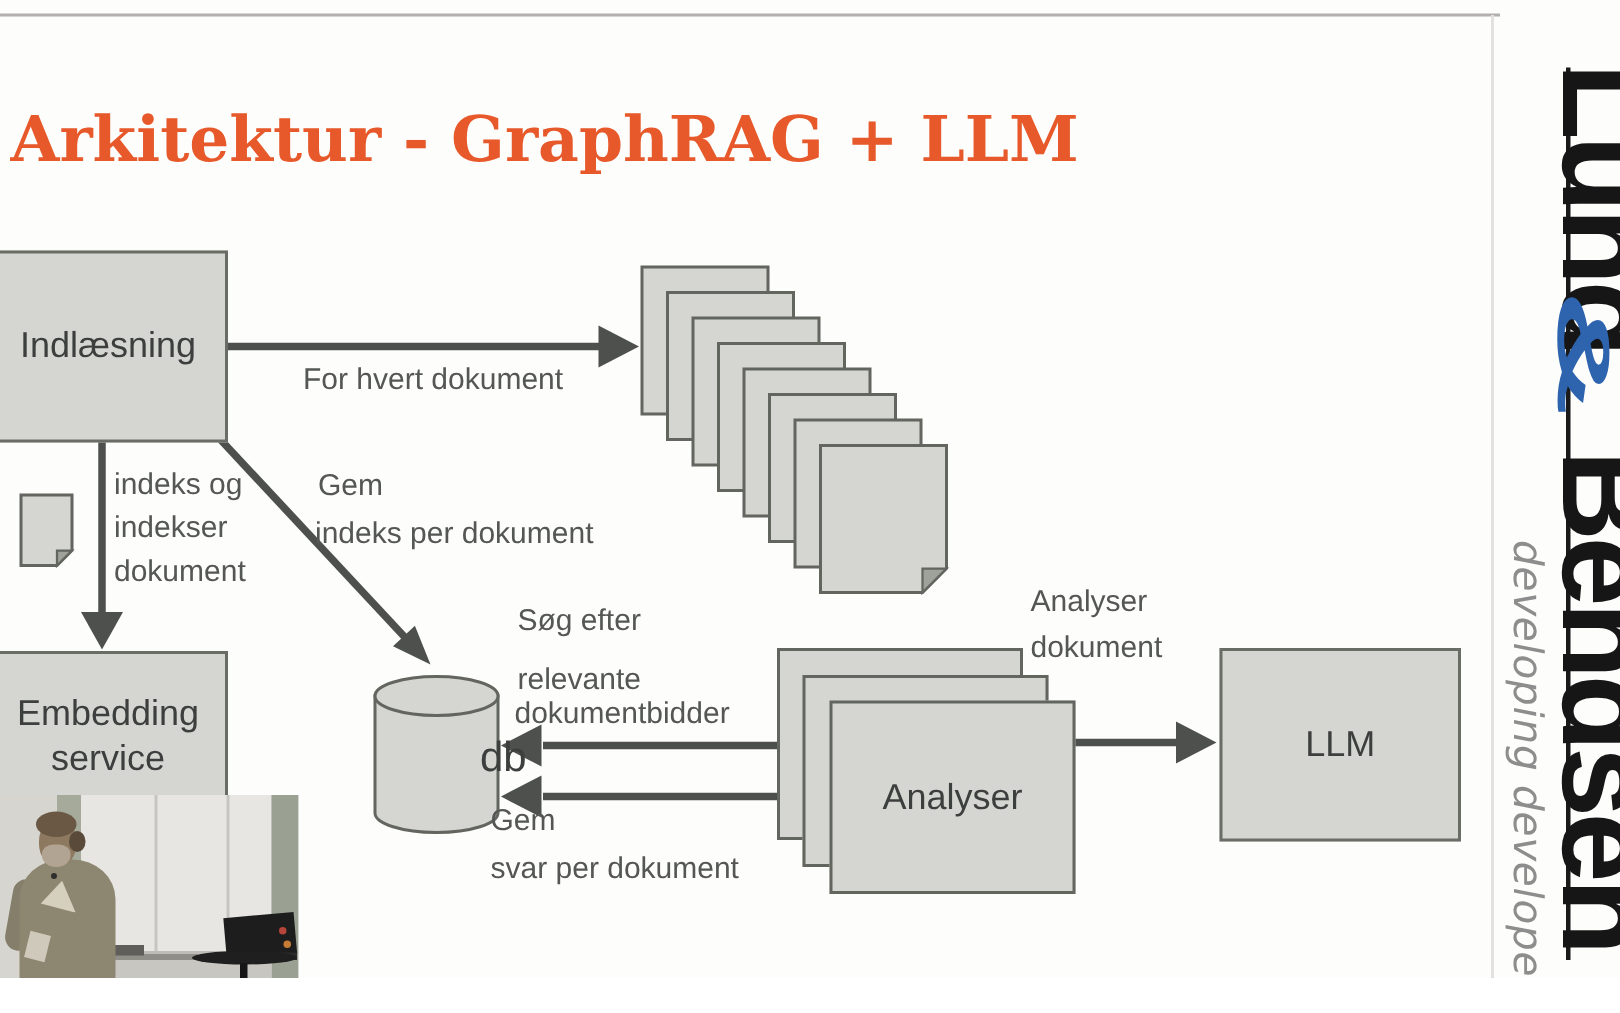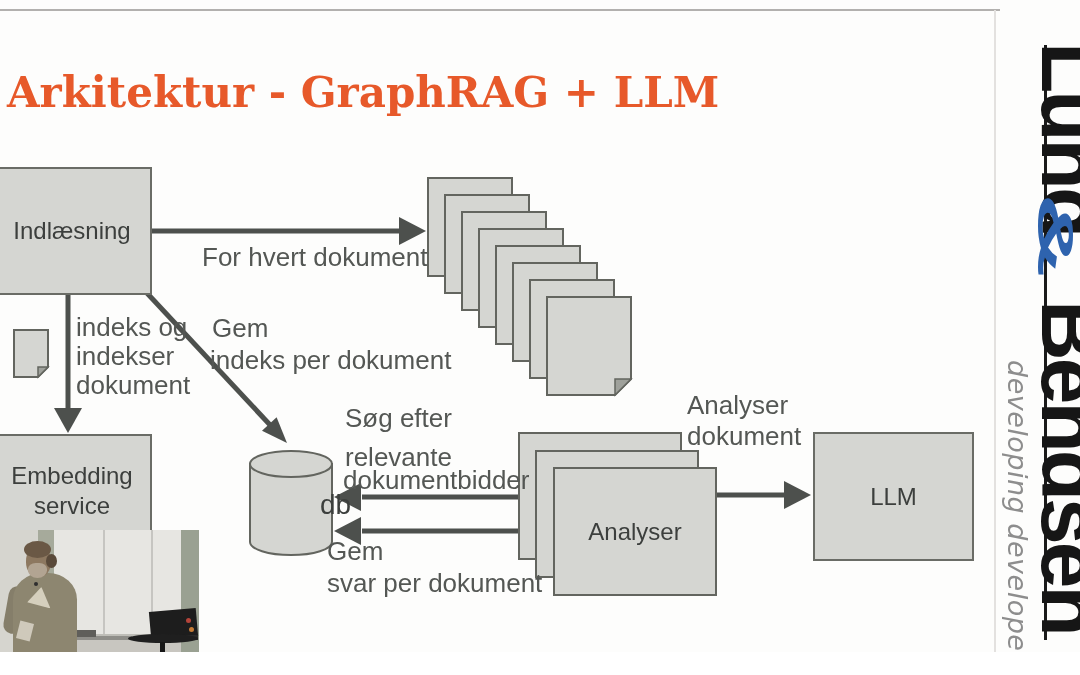--- a/index.html
+++ b/index.html
@@ -23,21 +23,21 @@
   .node-indlaesning{left:-8px;top:167px;width:156px;height:124px;}
   .node-embedding{left:-8px;top:434px;width:156px;height:110px;flex-direction:column;}
   .stack-rect{background:#d5d6d2;border:2px solid #63655f;}
   .analyser-back{left:518px;top:432px;width:160px;height:124px;}
   .analyser-mid{left:535px;top:450px;width:160px;height:124px;}
   .analyser-front{left:553px;top:467px;width:160px;height:125px;
         display:flex;align-items:center;justify-content:center;color:#3c3f3d;font-size:24px;}
   .node-llm{left:813px;top:432px;width:157px;height:125px;}
 
   
-  .lbl{color:#545754;font-size:26px;white-space:nowrap;}
+  .lbl{color:#545754;font-size:20px;white-space:nowrap;}
   .db-lbl{left:250px;top:489px;width:83px;text-align:center;font-size:28px;color:#3c3f3d;margin-left:44px;}
 
   
   .webcam{left:0;top:530px;width:199px;height:131px;background:#d6d5cf;overflow:hidden;z-index:30;}
   .cam{position:absolute;}
 
   
   .logo-rule{left:1044px;top:45px;width:3px;height:595px;background:#1a1a1a;z-index:40;}
   .logo-word{font-weight:bold;color:#161616;font-size:84px;line-height:1;
              letter-spacing:-3px;transform-origin:0 0;transform:rotate(90deg);

